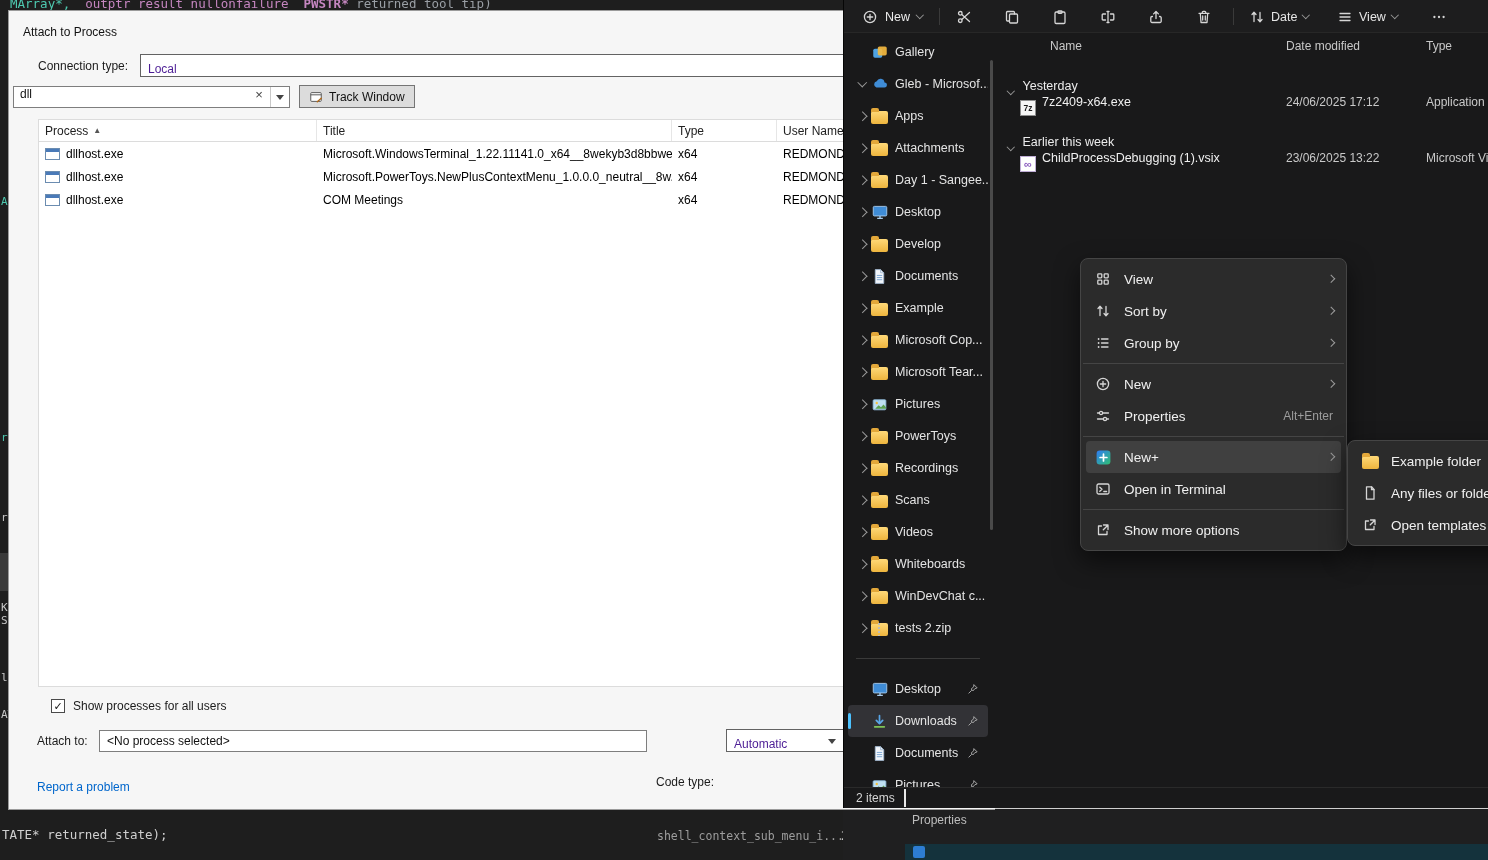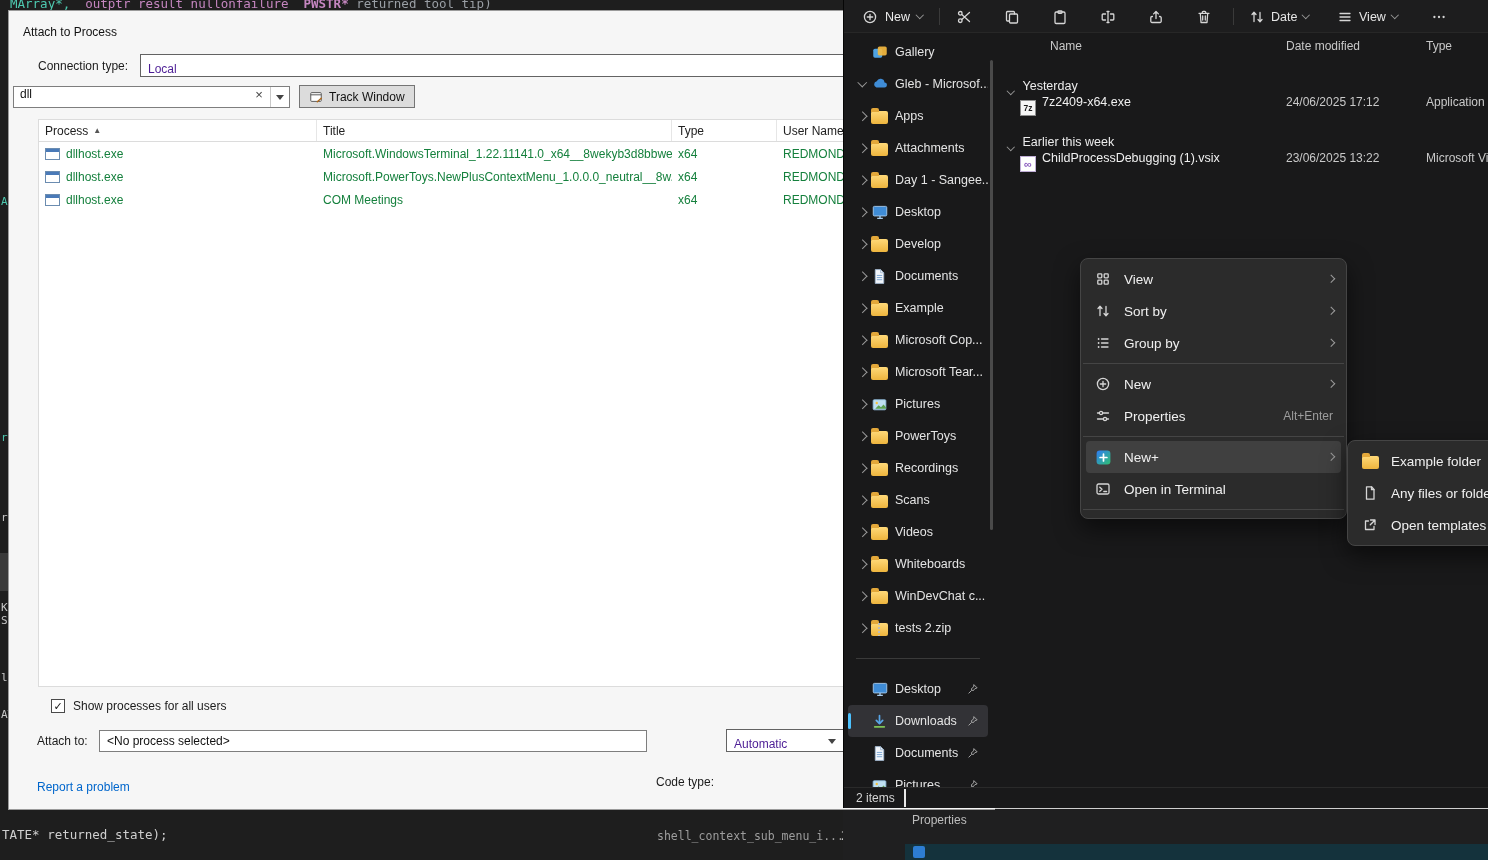--- a/index.html
+++ b/index.html
@@ -36,21 +36,21 @@
   .s-text{flex:1;padding-left:6px;color:#111}
   .s-clear{width:22px;text-align:center;color:#444;font-size:13px;cursor:default}
   .s-clear::after{content:"×"}
   .s-dd{width:19px;height:100%;border-left:1px solid #c9c9c9;display:flex;align-items:center;justify-content:center}
   .track-btn{position:absolute;left:290px;top:74px;height:23px;padding:0 9px;background:#dcdcdc;border:1px solid #757575;display:flex;align-items:center;gap:6px;color:#111}
   .ptable{position:absolute;left:29px;top:108px;width:806px;height:568px;background:#fff;border:1px solid #dcdcdc}
   .phead{display:flex;height:22px;border-bottom:1px solid #dcdcdc;color:#222}
   .ph{padding:4px 0 0 6px;border-right:1px solid #e6e6e6;white-space:nowrap;overflow:hidden}
   .w-proc{width:278px}.w-title{width:355px}.w-type{width:105px}.w-user{flex:1;border-right:none}
   .sortmark{font-size:8px;color:#555;margin-left:5px;vertical-align:2px}
-  .trow{display:flex;height:23px;align-items:center;color:#15803d}
+  .trow{display:flex;height:23px;align-items:center;color:#000000}
   .tc{padding-left:6px;white-space:nowrap;overflow:hidden;display:flex;align-items:center}
   .tc.w-proc,.tc.w-title,.tc.w-type{flex:none}
   .win-ico{display:inline-block;width:15px;height:12px;border:1px solid #6b8cb0;background:#fff;position:relative;margin-right:6px;flex:none}
   .win-ico::before{content:'';position:absolute;left:0;right:0;top:0;height:3px;background:#4a7ab8}
   .chk-row{position:absolute;left:42px;top:688px;display:flex;align-items:center;gap:8px}
   .checkbox{width:14px;height:14px;background:#fff;border:1px solid #4a4a4a;font-size:11px;line-height:12px;text-align:center;color:#111}
   .checkbox::after{content:"✓"}
   .lbl-attach{position:absolute;left:28px;top:723px}
   .attach-input{position:absolute;left:90px;top:719px;width:548px;height:22px;background:#fff;border:1px solid #7e7e7e;display:flex;align-items:center;padding-left:7px;color:#111}
   .lbl-codetype{position:absolute;left:647px;top:764px}
@@ -671,20 +671,29 @@
   <div class="ctx-item">
     <span class="ci">
         <svg class="lineicon" width="16" height="16" viewBox="0 0 16 16">
           <rect x="2" y="3" width="12" height="10" rx="1.5"></rect>
           <path d="M4.8 6.2l2.2 2-2.2 2M8.8 10.5h2.8"></path>
         </svg>
       </span>
     <span class="lbl">Open in Terminal</span>
   </div>
   <div class="ctx-sep"></div>
+  <div class="ctx-item">
+    <span class="ci">
+        <svg class="lineicon" width="16" height="16" viewBox="0 0 16 16">
+          <path d="M6.5 4H3.5v8.5H12V9.5"></path>
+          <path d="M8.5 3h4.5v4.5M12.8 3.2L8.3 7.7"></path>
+        </svg>
+      </span>
+    <span class="lbl">Show more options</span>
+  </div>
 </div>
 
 <div class="submenu">
   <div class="ctx-item">
     <span class="ci">
         <span class="folder"></span>
       </span>
     <span class="lbl">Example folder</span>
   </div>
   <div class="ctx-item">

